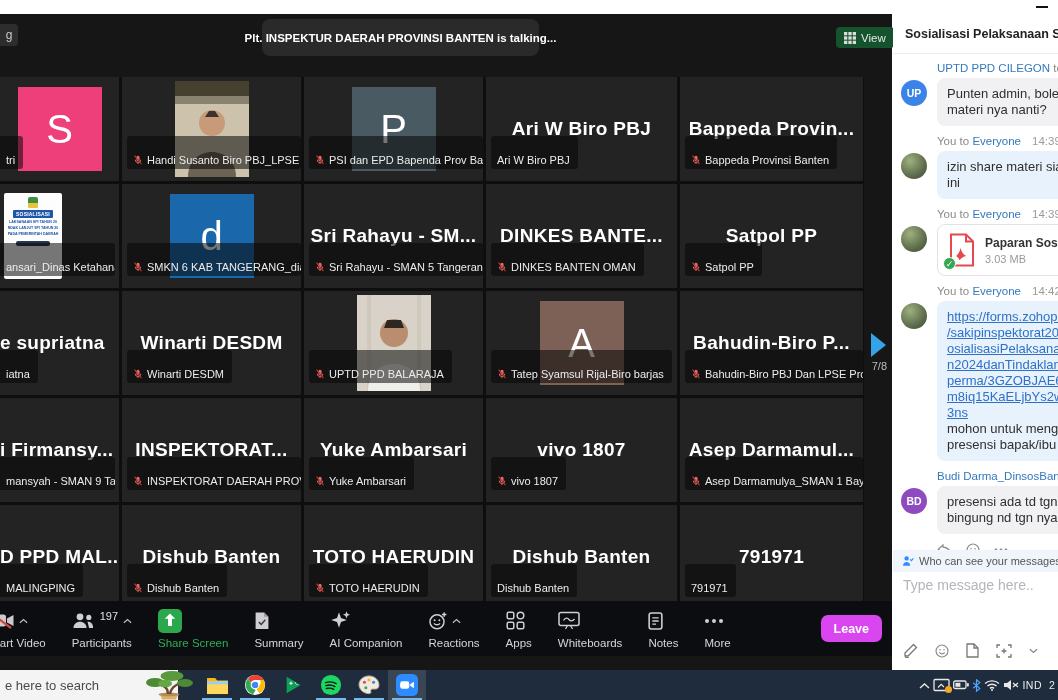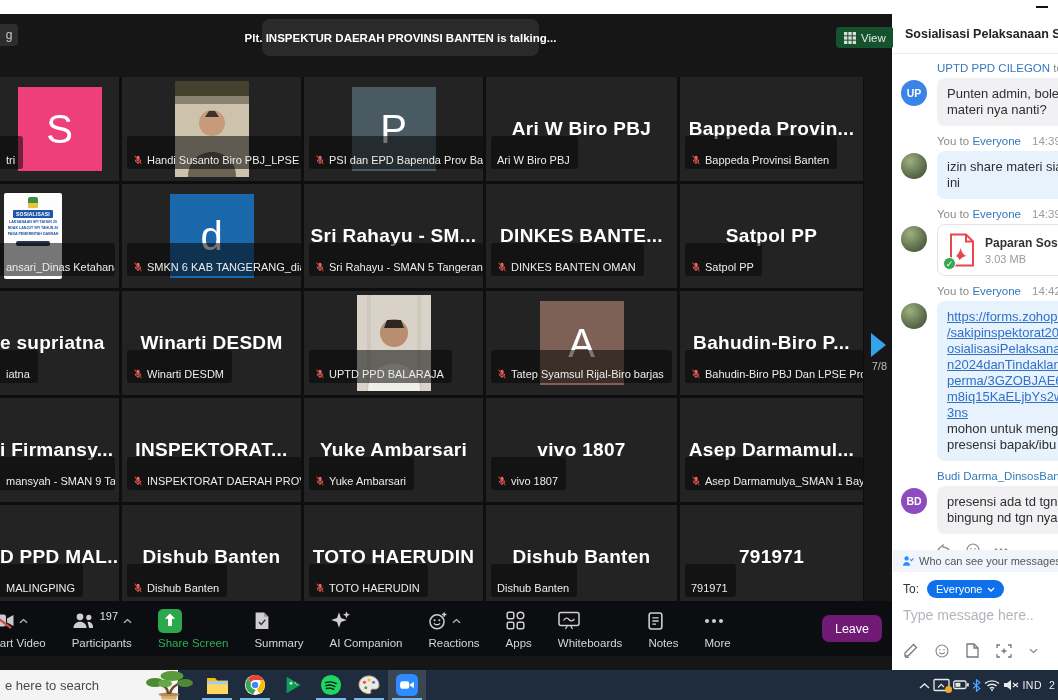--- a/index.html
+++ b/index.html
@@ -30,21 +30,21 @@
 
 
 #toolbar{position:absolute;left:0;top:601px;width:892px;height:55px;background:#0c0d11;display:flex;align-items:center}
 #toolbar-items{display:flex;align-items:flex-end;gap:26px;padding-left:2px}
 .titem{display:flex;flex-direction:column;gap:4px;cursor:default}
 .titem.cutl{margin-left:-13px}
 .irow{height:24px;display:flex;align-items:center;gap:4px}
 .tlabel{font-size:11.5px;color:#d6d6d8;white-space:nowrap}
 .titem.green .tlabel{color:#2eae54;font-weight:normal}
 .badge{font-size:11px;color:#e0e0e0;margin:-10px 1px 0 2px}
-#leave-btn{position:absolute;right:10px;top:14px;height:27px;padding:0 13px;background:#701a75;border:none;border-radius:7px;color:#fff;font-weight:normal;font-size:12.5px;font-family:inherit}
+#leave-btn{position:absolute;right:10px;top:14px;height:27px;padding:0 13px;background:#d946ef;border:none;border-radius:7px;color:#fff;font-weight:bold;font-size:12.5px;font-family:inherit}
 
 
 #chat{position:absolute;left:893px;top:14px;width:165px;height:656px;background:#fff;overflow:hidden}
 .chat-header{height:40px;border-bottom:1px solid #ececec;padding:13px 0 0 12px;font-size:12.5px;font-weight:bold;color:#222;white-space:nowrap}
 #chat-messages{position:absolute;top:40px;left:0;right:-40px;bottom:120px;overflow:hidden;padding:8px 0 0 8px}
 .msg{position:relative;padding-left:36px;margin-bottom:9px}
 .mav{position:absolute;left:0;top:18px;width:26px;height:26px;border-radius:50%;display:flex;align-items:center;justify-content:center;color:#fff;font-size:10.5px;font-weight:bold}
 .mav.photo{background:radial-gradient(circle at 35% 30%,#9fb07f,#5c6b4a 62%,#3e4a33)}
 .mhead{font-size:11.5px;margin-bottom:4px;white-space:nowrap}
 .mhead .sname{color:#3478bd}
@@ -644,31 +644,20 @@
       <div class="notice">
         <span class="icon">
             <svg width="12" height="12" viewBox="0 0 12 12">
               <circle cx="4.6" cy="3.4" r="2.2" fill="#2d8cff"></circle>
               <path d="M1 10.8c0-2.4 1.7-3.8 3.6-3.8s3.6 1.4 3.6 3.8z" fill="#2d8cff"></path>
               <path d="M8.2 4.4l1.2 1.2 2-2.2" stroke="#2d8cff" fill="none" stroke-width="1.1"></path>
             </svg>
           </span>
         <span>Who can see your messages</span>
       </div>
-      <div class="to-row">
-        <span>To:</span>
-        <button id="everyone-btn">
-          <span>Everyone</span>
-          <span class="icon">
-              <svg width="8" height="5" viewBox="0 0 8 5">
-                <path d="M1 1l3 3 3-3" stroke="#fff" stroke-width="1.3" fill="none"></path>
-              </svg>
-            </span>
-        </button>
-      </div>
       <input id="msg-input" readonly="" placeholder="Type message here..." style="">
       <div id="compose-icons">
           <span class="icon">
             <svg width="15" height="15" viewBox="0 0 15 15">
               <path d="M10.5 1.5l3 3L5 13H2v-3z" fill="none" stroke="#777" stroke-width="1.3"></path>
               <path d="M2 14.2l4 .5" stroke="#777" stroke-width="1.1"></path>
             </svg>
           </span>
           <span class="icon">
             <svg width="14" height="14" viewBox="0 0 16 16">

